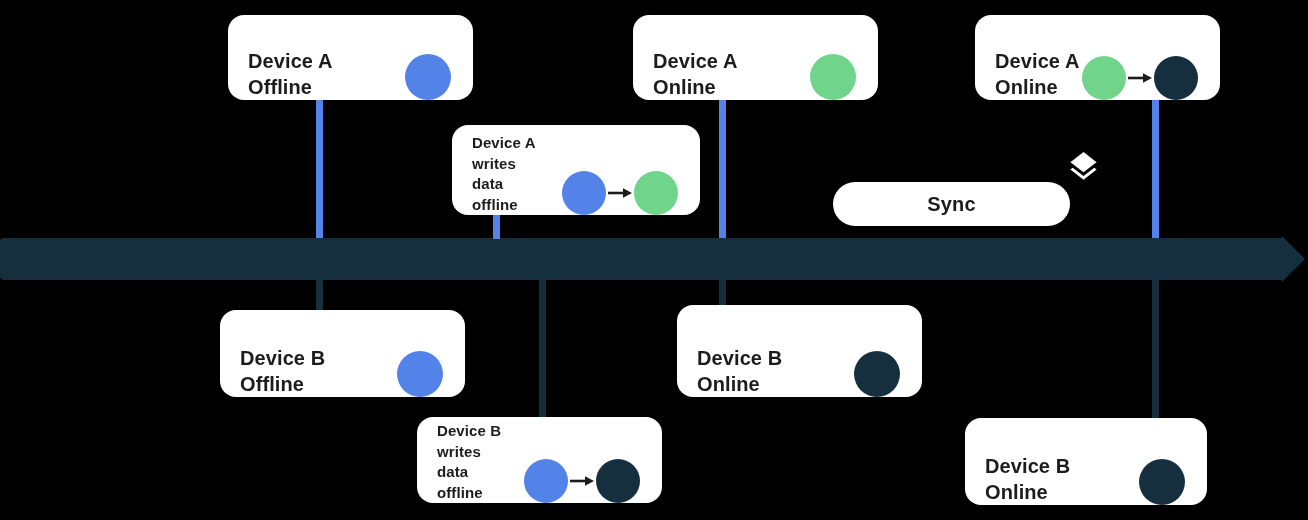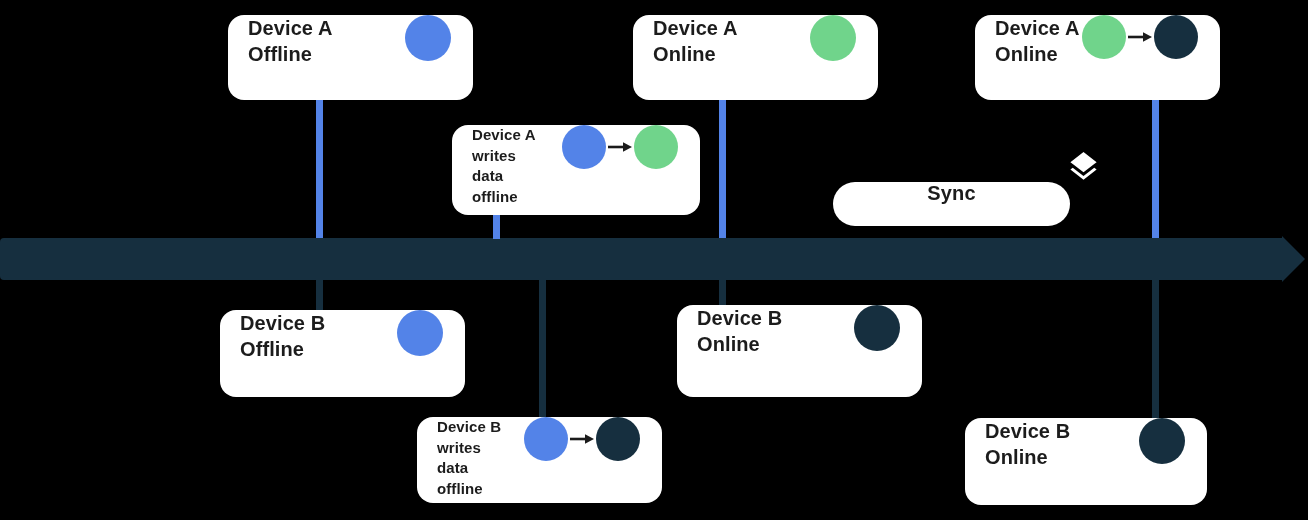--- a/index.html
+++ b/index.html
@@ -25,40 +25,40 @@
   .vA1{left:316px; top:100px; height:138px;}
   .vA2{left:493px; top:213px; height:26px;}
   .vA3{left:719px; top:100px; height:138px;}
   .vA4{left:1152px; top:100px; height:138px;}
   .vB1{left:316px; top:280px; height:31px;}
   .vB2{left:539px; top:280px; height:138px;}
   .vB3{left:719px; top:280px; height:26px;}
   .vB4{left:1152px; top:280px; height:139px;}
   
   .card{position:absolute; background:var(--card-bg); border-radius:16px;
-    display:flex; align-items:flex-start; justify-content:space-between;
+    display:flex; align-items:flex-end; justify-content:space-between;
     padding:0 22px 0 20px; box-sizing:border-box;}
   .card-label{font-weight:700; font-size:20px; line-height:26px; color:var(--text);
     white-space:pre-line; letter-spacing:0.1px;}
   .card.small .card-label{font-size:15px; line-height:20.5px;}
   .dots{display:flex; align-items:center;}
   .dot{width:46px; height:46px; border-radius:50%; flex:none;}
   .card.pair .dot{width:44px; height:44px;}
   .flow-arrow{flex:none; margin:0 1px;}
   .c1{left:228px; top:15px;  width:245px; height:85px;}
   .c2{left:452px; top:125px; width:248px; height:90px;}
   .c3{left:633px; top:15px;  width:245px; height:85px;}
   .c4{left:975px; top:15px;  width:245px; height:85px;}
   .c5{left:220px; top:310px; width:245px; height:87px;}
   .c6{left:417px; top:417px; width:245px; height:86px;}
   .c7{left:677px; top:305px; width:245px; height:92px;}
   .c8{left:965px; top:418px; width:242px; height:87px;}
   
   .sync-pill{position:absolute; left:833px; top:182px; width:237px; height:44px;
-    background:var(--card-bg); border-radius:22px; display:flex; 
+    background:var(--card-bg); border-radius:22px; display:flex; align-items:center;
     justify-content:center; font-weight:700; font-size:20px; color:var(--text);
     letter-spacing:0.2px;}
   .layers-icon{position:absolute; left:1066px; top:149px; width:35px; height:35px;}
 </style>
 </head>
 <body>
 
 <div class="canvas">
 
   <div class="timeline-bar"></div>

